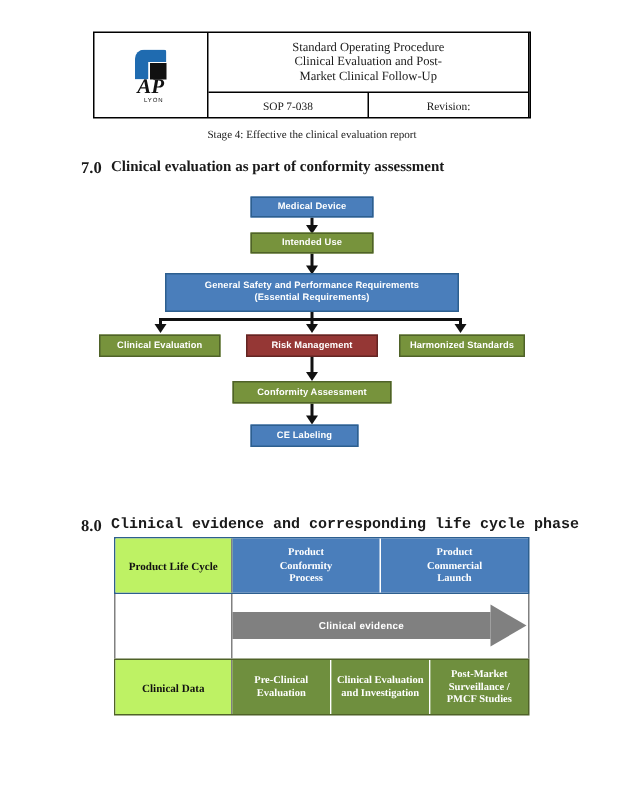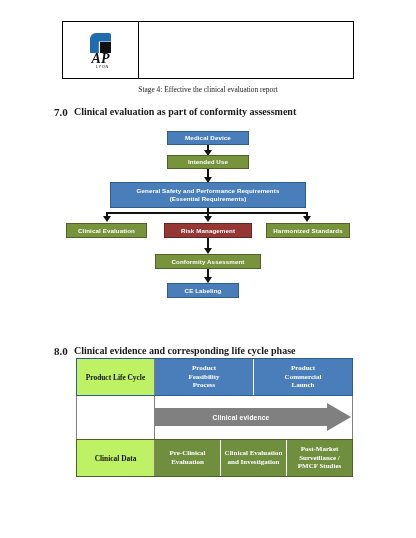--- a/index.html
+++ b/index.html
@@ -154,21 +154,21 @@
     white-space: nowrap;
   }
   .section-num {
     position: absolute;
     font-weight: bold;
     font-size: 11px;
   }
   #sec7num { left: 54px; top: 106px; }
   #sec7txt { left: 74px; top: 106px; }
   #sec8num { left: 54px; top: 345px; }
-  #sec8txt { left: 74px; top: 345px; }
+  #sec8txt { left: 74px; top: 345px; font-family: Liberation Mono, monospace; }
 
   
   .flow {
     position: absolute;
     left: 0; top: 0;
     width: 416px;
     height: 538px;
     pointer-events: none;
   }
   .fbox {
@@ -311,20 +311,31 @@
 
     <div class="hdr-logo-cell">
       <div class="logo-mark">
         <div class="logo-hook"></div>
         <div class="logo-sq"></div>
       </div>
       <div class="logo-ap">AP</div>
       <div class="logo-lyon">LYON</div>
     </div>
 
+    <div class="hdr-mid-cell">
+      <div class="hdr-title">
+        <div>Standard Operating Procedure</div>
+        <div>Clinical Evaluation and Post-</div>
+        <div>Market Clinical Follow-Up</div>
+      </div>
+      <div class="hdr-subrow">
+        <div class="hdr-sop">SOP 7-038</div>
+        <div class="hdr-rev">Revision:</div>
+      </div>
+    </div>
 
   </div>
 
   <div class="stage-line">Stage 4: Effective the clinical evaluation report</div>
 
   <div class="section-num" id="sec7num">7.0</div>
   <div class="section-head" id="sec7txt">Clinical evaluation as part of conformity assessment</div>
 
   <svg class="flow" viewBox="0 0 416 538">
 
@@ -389,21 +400,21 @@
 
   <div class="section-num" id="sec8num">8.0</div>
   <div class="section-head" id="sec8txt">Clinical evidence and corresponding life cycle phase</div>
 
   <div class="t8">
 
     <div class="t8row blue-row">
       <div class="t8label">Product Life Cycle</div>
       <div class="t8cell">
         <span>Product</span>
-        <span>Feasibility</span>
+        <span>Conformity</span>
         <span>Process</span>
       </div>
       <div class="t8cell">
         <span>Product</span>
         <span>Commercial</span>
         <span>Launch</span>
       </div>
     </div>
 
     <div class="t8gap">

